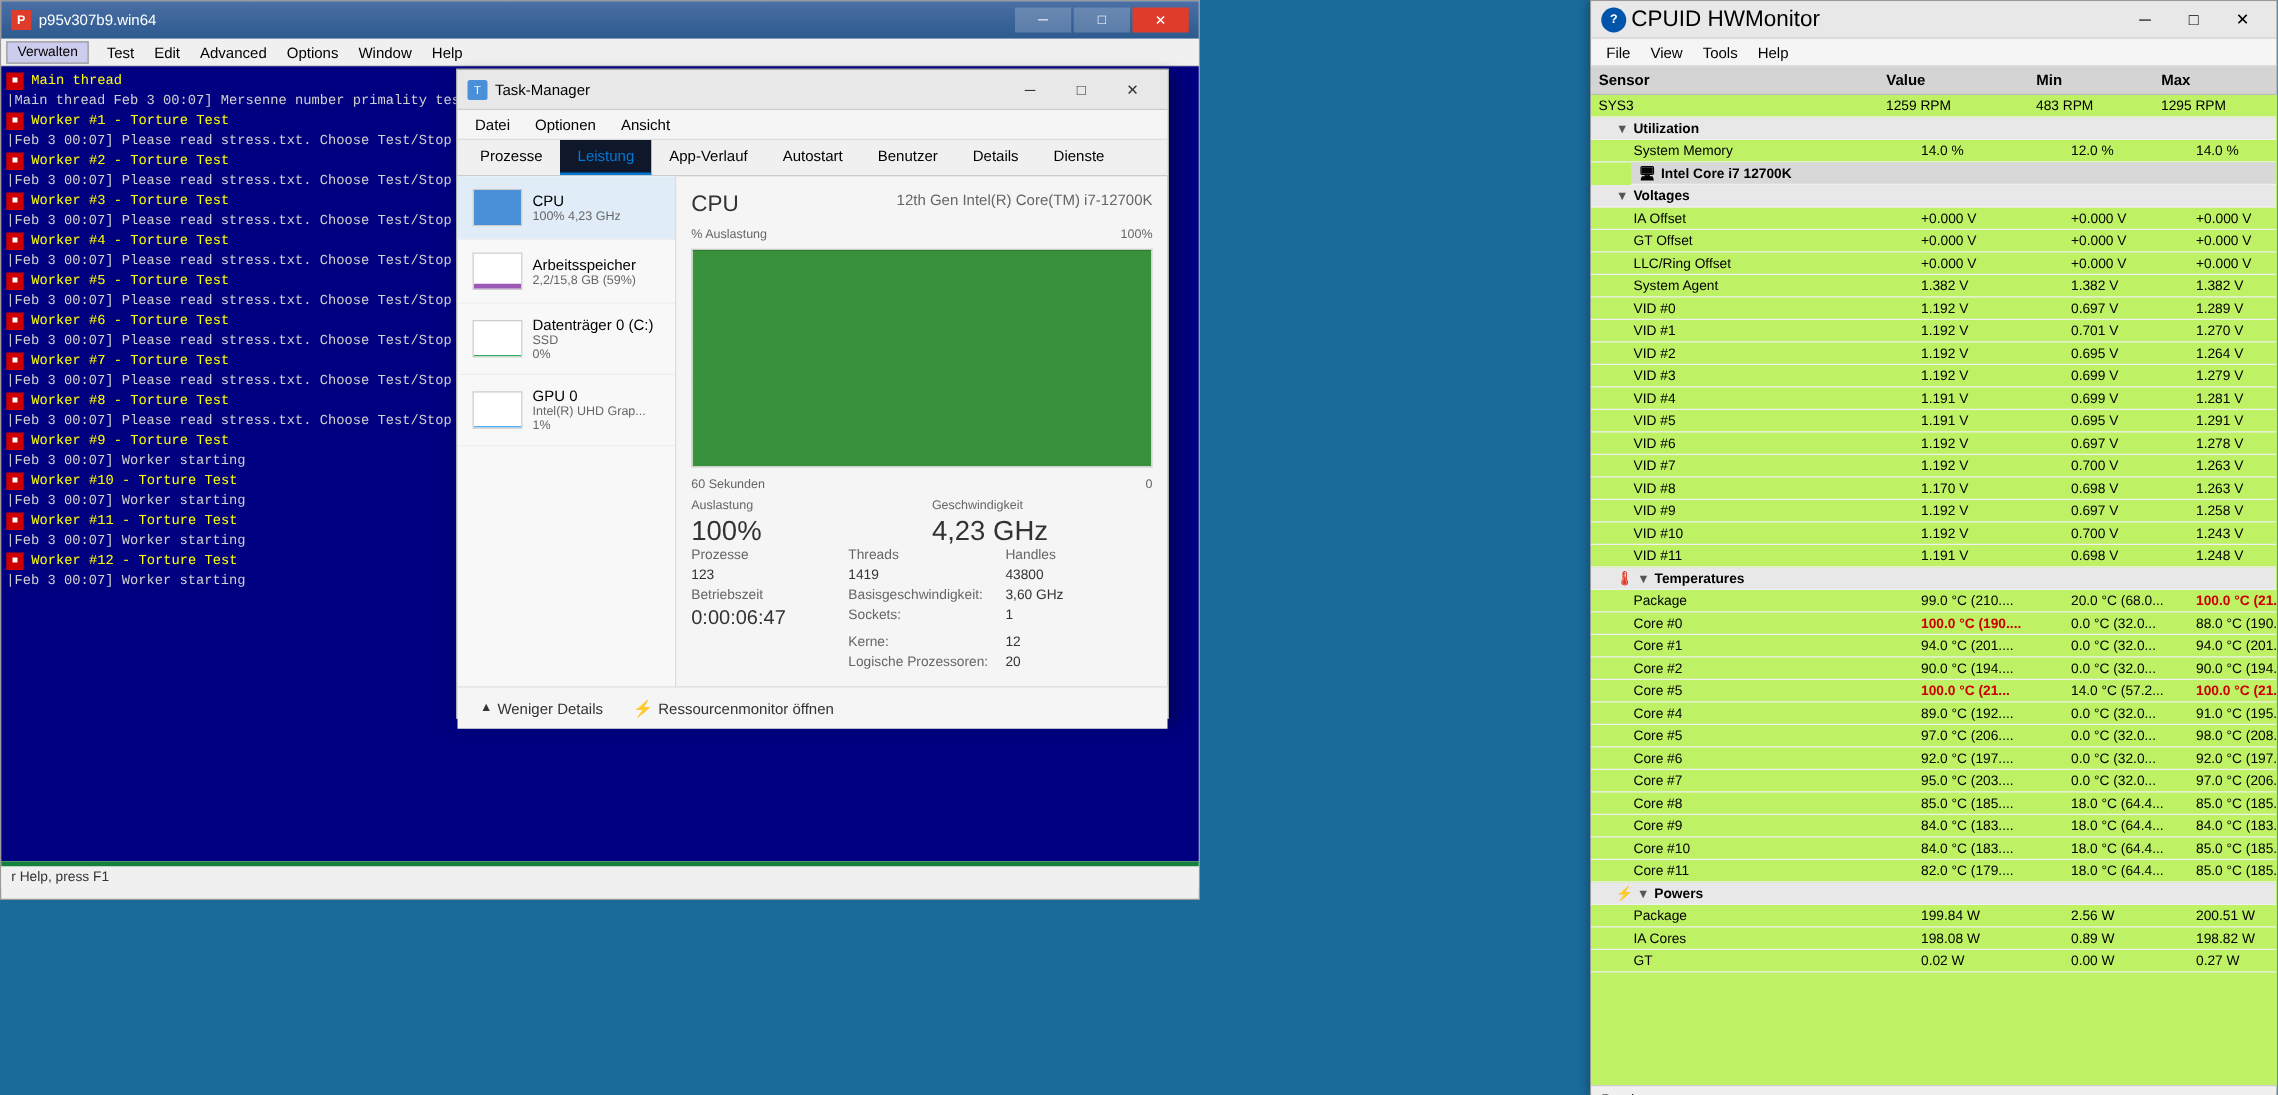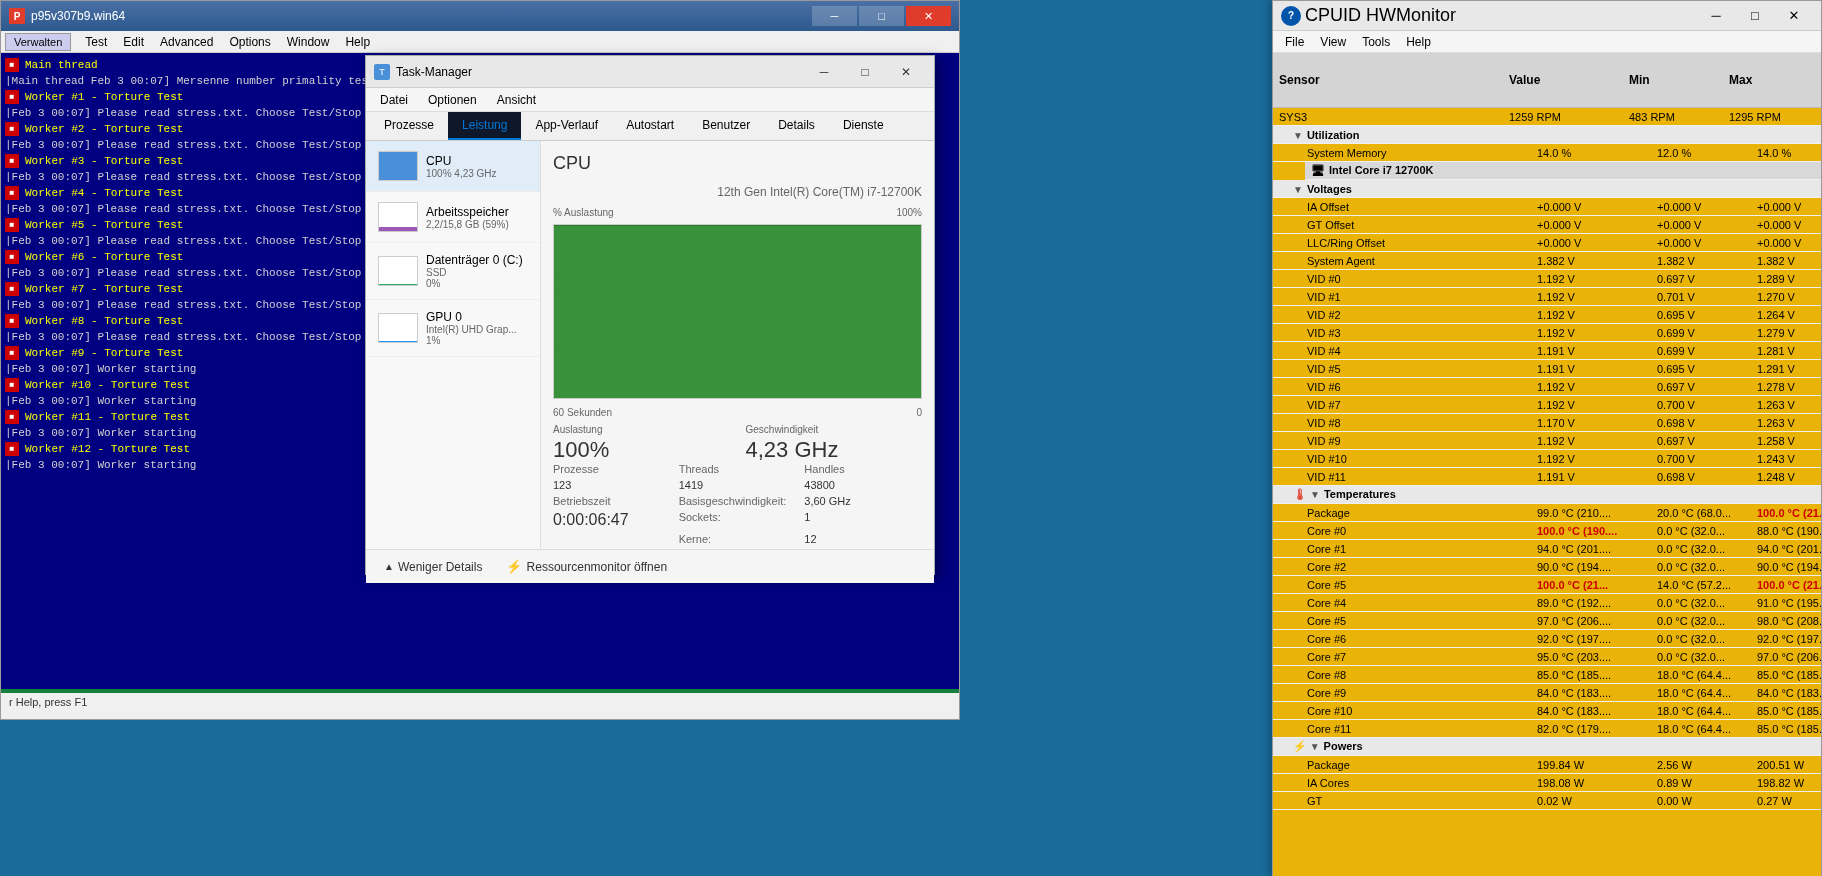--- a/index.html
+++ b/index.html
@@ -211,21 +211,21 @@
       flex: 1;
       padding: 12px;
       overflow-y: auto;
     }
     .tm-cpu-header {
       display: flex;
       justify-content: space-between;
       margin-bottom: 8px;
     }
     .tm-cpu-title { font-size: 18px; font-weight: 300; color: #333; }
-    .tm-cpu-name { font-size: 12px; color: #666; text-align: right; margin-top: 32px; }
+    .tm-cpu-name { font-size: 12px; color: #666; text-align: right; }
     .cpu-graph-container {
       width: 100%;
       height: 175px;
       border: 1px solid #ccc;
       background: #e8f4e8;
       position: relative;
       margin-bottom: 8px;
       overflow: hidden;
     }
     .cpu-graph-label {
@@ -322,28 +322,28 @@
     .hwm-menu-item {
       padding: 2px 8px;
       font-size: 12px;
       cursor: pointer;
     }
     .hwm-table-header {
       display: grid;
       grid-template-columns: 230px 120px 100px 100px;
       background: #d4d4d4;
       border-bottom: 1px solid #bbb;
-      padding: 20px 6px;
+      padding: 4px 6px;
       font-size: 12px;
       font-weight: 600;
     }
     .hwm-content {
       height: calc(100% - 82px);
       overflow-y: auto;
-      background: #eab308;
+      background: #bef264;
     }
     .hwm-row {
       display: grid;
       grid-template-columns: 230px 120px 100px 100px;
       padding: 1px 6px;
       font-size: 11px;
       border-bottom: 1px solid #f0f0f0;
       min-height: 18px;
       align-items: center;
     }

